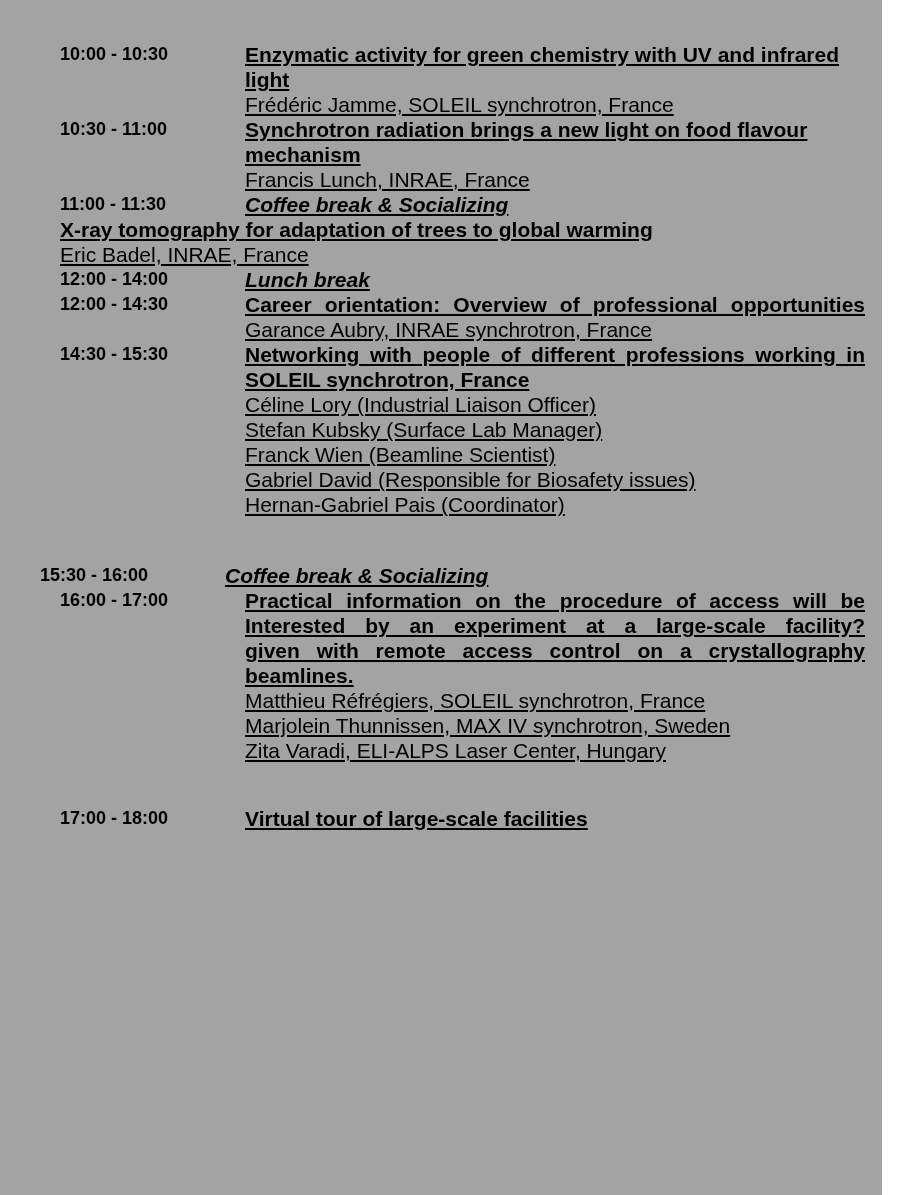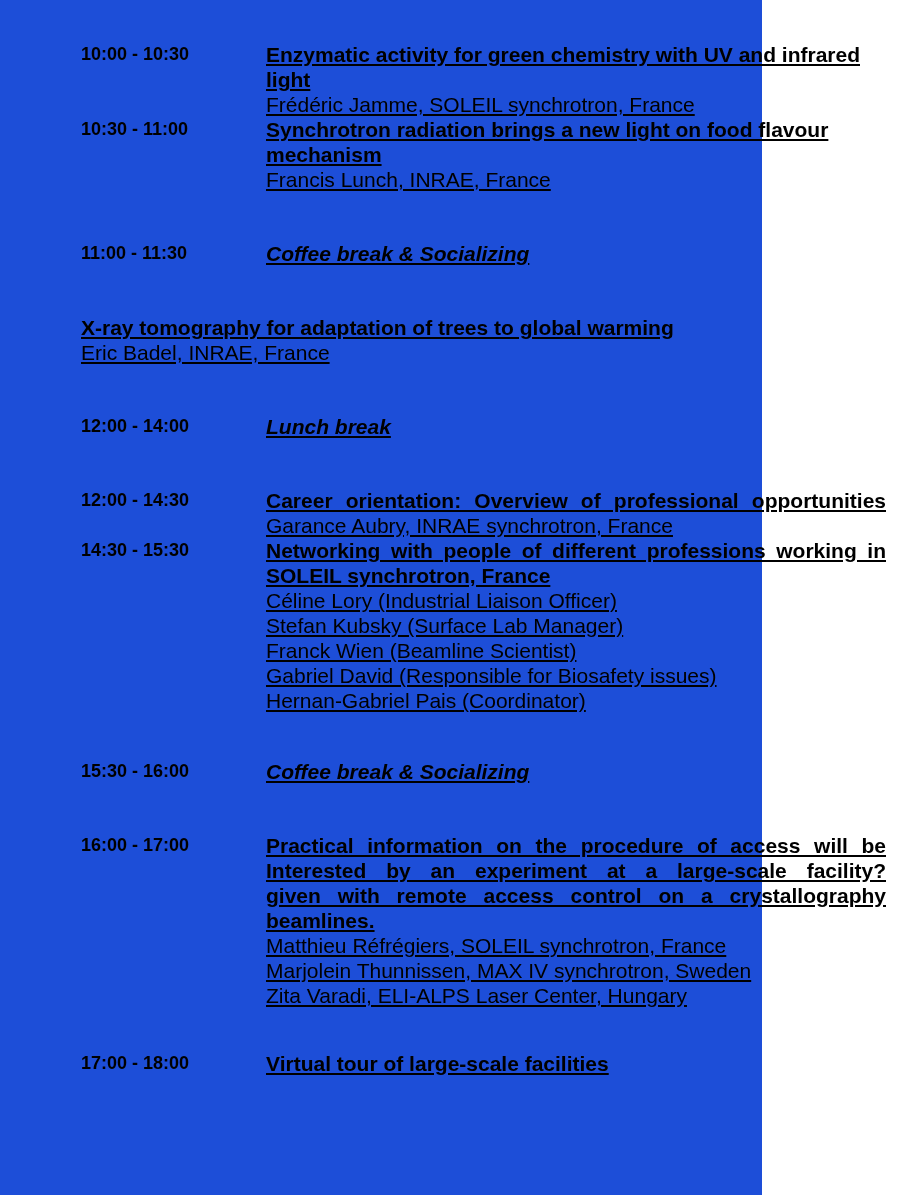--- a/index.html
+++ b/index.html
@@ -9,24 +9,24 @@
   }
   body {
     width: 899px;
     height: 1195px;
     overflow: hidden;
     font-family: "Liberation Sans", "DejaVu Sans", sans-serif;
     color: #000000;
   }
   .page {
     box-sizing: border-box;
-    width: 762px;
+    width: 882px;
     height: 1195px;
-    padding: 42px 37px 0 81px;
-    background: #1d4ed8;
+    padding: 42px 37px 0 60px;
+    background: #a3a3a3;
   }
   .row {
     display: flex;
     align-items: flex-start;
   }
   .time {
     flex: 0 0 185px;
     width: 185px;
     font-size: 18px;
     font-weight: 700;
@@ -55,22 +55,22 @@
     text-align-last: justify;
   }
   .speaker {
     font-size: 21px;
     line-height: 25px;
     font-weight: 400;
   }
   
   .g24 { }
   .g43 { margin-top: 43px; }
-  .g46 { margin-top: 46px; }
-  .g49 { margin-top: 49px; }
+  .g46 { margin-top: 46px; justify-content: flex-end; }
+  .g49 { }
 </style>
 </head>
 <body>
 
 <div class="page">
 
   <div class="row">
     <div class="time">10:00 - 10:30</div>
     <div class="content">
       <div class="title">

